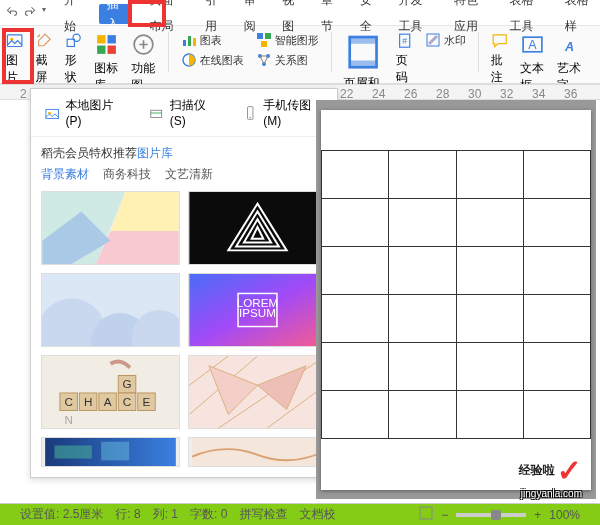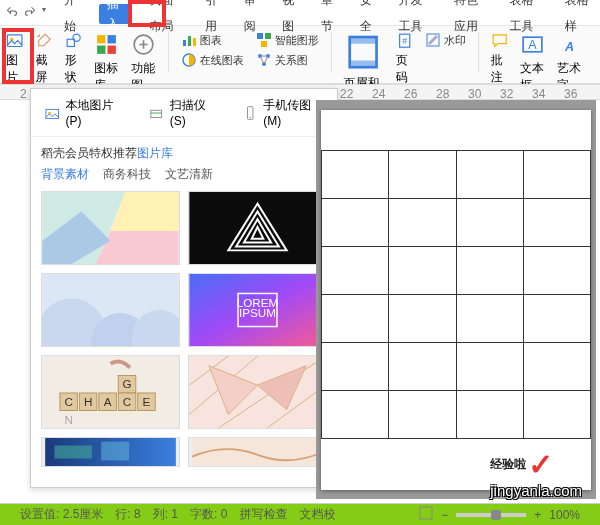--- a/index.html
+++ b/index.html
@@ -25,21 +25,21 @@
   .menu { position:absolute; left:6px; top:88px; background:#fff; border:1px solid #ccc; box-shadow:0 2px 6px rgba(0,0,0,.15); width:308px;margin-left:24px; }
   .menu-row { display:flex; padding:6px 8px; gap:14px; border-bottom:1px solid #eee;}
   .menu-item { display:flex; align-items:center; gap:6px; cursor:pointer; padding:2px 6px;}
   .menu-item svg{ width:16px; height:16px;}
   .panel-hd { display:flex; justify-content:flex-start; padding:8px 10px 4px 10px; align-items:center;}
   .panel-hd .title { color:#333;}
   .panel-hd .link { color:#3a7fe1; cursor:pointer;}
   .cats { display:flex; gap:14px; padding:0 2px 8px 10px; color:#555;}
   .cats span { cursor:pointer; }
   .cats span.active { color:#3a7fe1; }
-  .grid { display:grid; grid-template-columns: 1fr 1fr; gap:8px; padding:0 10px 20px 10px;border-radius:24px;}
+  .grid { display:grid; grid-template-columns: 1fr 1fr; gap:8px; padding:0 10px 10px 10px;border-radius:24px;}
   .thumb { height:74px; background:#eee; border:1px solid #ddd; display:flex; align-items:center; justify-content:center; overflow:hidden;}
   .thumb svg { width:100%; height:100%; }
 
   
   .ruler { position:absolute; left:0; right:0; top:84px; height:16px; background:#f4f4f4; border-top:1px solid #ddd; border-bottom:1px solid #ddd; font-size:9px; color:#888; overflow:hidden;}
   .ruler-inner { position:relative; height:100%;}
   .tick { position:absolute; top:2px; }
 
   
   .doc-area { position:absolute; left:316px; top:100px; right:4px; bottom:26px; background:#999; padding:10px 0 0 0; overflow:hidden;}
@@ -51,21 +51,21 @@
   
   .status { position:absolute; left:0; right:0; bottom:0; height:22px; background:#84cc16; border-top:1px solid #ccc; display:flex; align-items:center; gap:12px; padding:0 20px; color:#555;}
   .status .right { margin-left:auto; display:flex; gap:8px; align-items:center;}
   .zoom-slider { width:70px; height:4px; background:#ccc; position:relative;}
   .zoom-slider .knob{ position:absolute; left:50%; top:-3px; width:10px; height:10px; background:#888; border-radius:2px;}
 
   
   .watermark { position:absolute; right:18px; bottom:26px; text-align:right; }
   .wm-main { font-size:28px; font-weight:bold; color:#222; text-shadow: -1px -1px 0 #fff, 1px -1px 0 #fff, -1px 1px 0 #fff, 1px 1px 0 #fff; display:flex; align-items:center; gap:2px;}
   .wm-check { color:#e33; font-size:30px; font-weight:bold;}
-  .wm-url { font-size:15px; color:#fff; text-shadow: -1px -1px 0 #000, 1px -1px 0 #000, -1px 1px 0 #000, 1px 1px 0 #000;}
+  .wm-url { font-size:10px; color:#fff; text-shadow: -1px -1px 0 #000, 1px -1px 0 #000, -1px 1px 0 #000, 1px 1px 0 #000;}
 
   .drop-caret { font-size:8px; color:#666; }
 </style>
 </head>
 <body>
 
 <div class="tabs">
   <div class="qat">
     <span><svg viewBox="0 0 16 16">
           <path d="M6 3l-4 4 4 4V8h5a3 3 0 010 6" fill="none" stroke="#666" stroke-width="1.4"></path>

